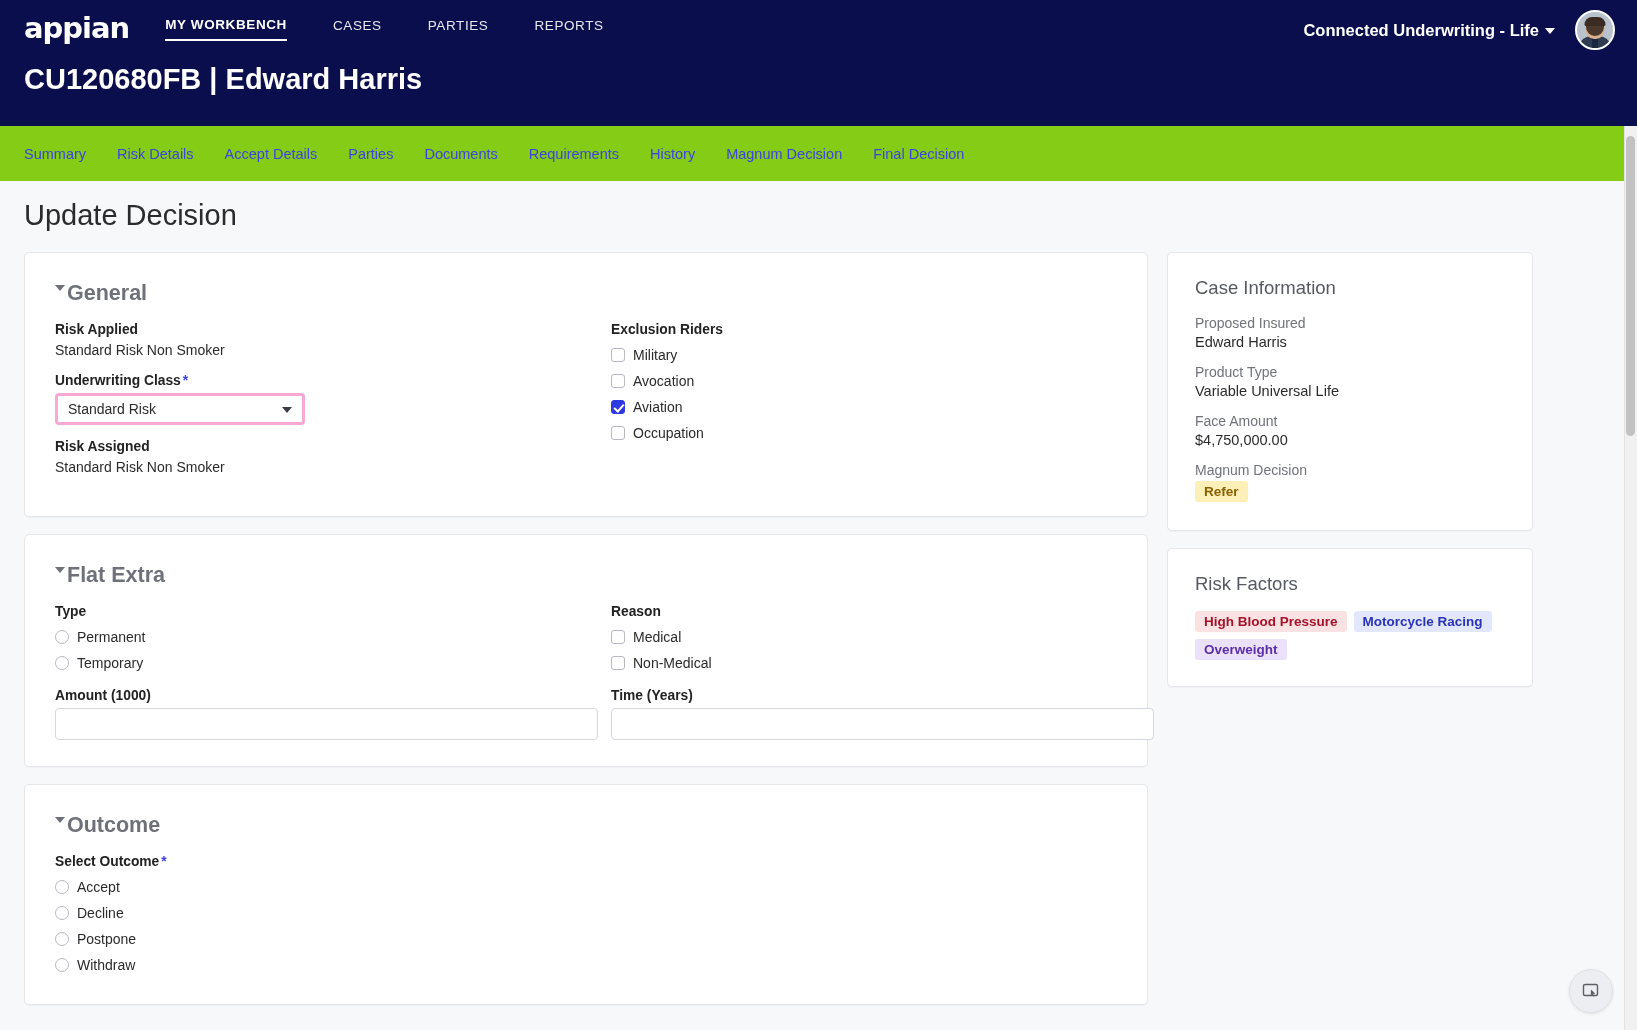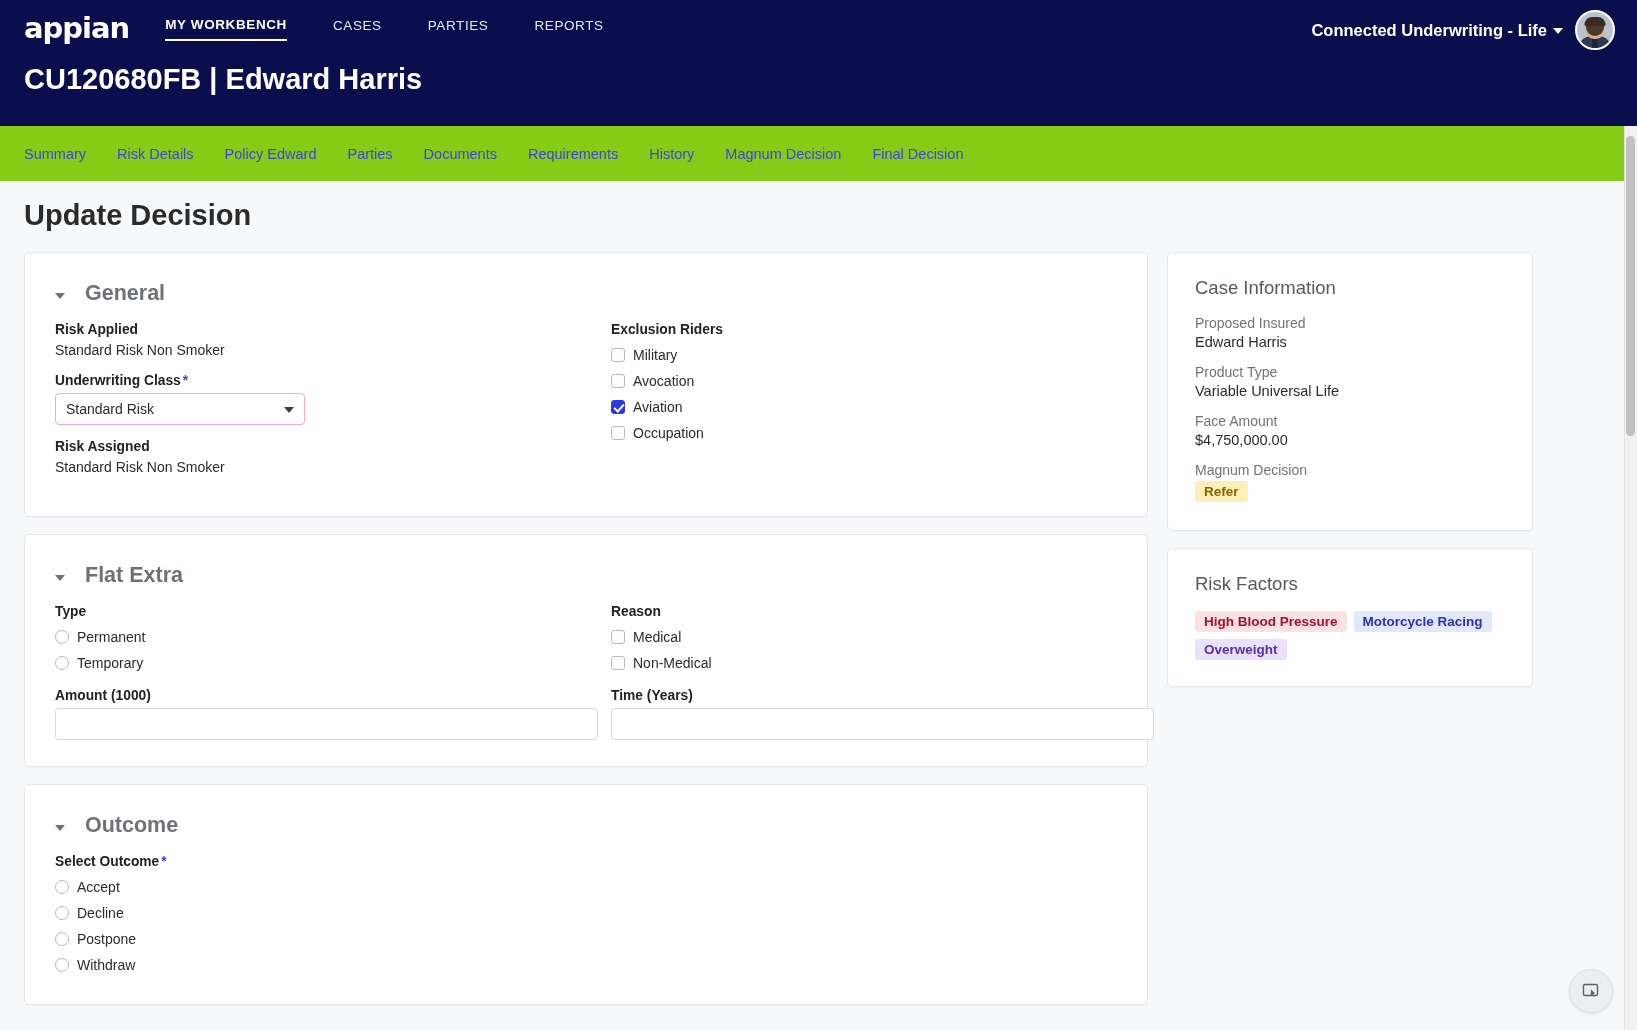--- a/index.html
+++ b/index.html
@@ -22,21 +22,21 @@
     font-family: "DejaVu Sans", sans-serif; margin-right: 36px; line-height: 1;
   }
   .navlinks { display: flex; align-items: center; gap: 46px; }
   .navlink {
     color: #ffffff; font-size: 13.5px; letter-spacing: .6px;
     padding-bottom: 7px; cursor: pointer; font-weight: 400; opacity: .9;
   }
   .navlink.active { font-weight: 700; border-bottom: 2.5px solid #fff; opacity: 1; }
   .topright {
     position: absolute; right: 22px; top: 10px;
-    display: flex; align-items: center; gap: 12px; margin-left: 20px;
+    display: flex; align-items: center; gap: 20px; margin-left: 20px;
   }
   .tenant { color: #fff; font-size: 16.5px; font-weight: 700; }
   .caret-down {
     display:inline-block; width:0; height:0; margin-left:6px;
     border-left:5px solid transparent; border-right:5px solid transparent;
     border-top:6px solid #fff; vertical-align: middle;
   }
   .avatar {
     width: 40px; height: 40px; border-radius: 50%;
     border: 2px solid #fff; overflow: hidden; background: #b9c3ce;
@@ -57,56 +57,56 @@
   }
 
   
   .tabbar {
     background: #84cc16; height: 55px; display: flex; align-items: center;
     padding: 0 24px; gap: 31px;
   }
   .tab { color: #3d43e0; font-size: 14.5px; cursor: pointer; white-space: nowrap; }
 
   
-  .page-title { font-size: 29px; color: #2b2b2b; padding: 18px 24px 20px 24px; font-weight: 700; }
+  .page-title { font-size: 29px; color: #2b2b2b; padding: 18px 24px 20px 24px; font-weight: 400; }
 
   
   .content { display: flex; gap: 19px; padding: 0 24px; align-items: flex-start; }
   .col-main { width: 1124px; flex: none; }
   .col-side { width: 366px; flex: none; }
 
   .card {
     background: #fff; border: 1px solid #e4e6ea; border-radius: 5px;
     margin-bottom: 17px; padding: 28px 30px 26px 30px;
     box-shadow: 0 1px 1px rgba(0,0,0,.03);
   }
 
   .sec-head {
-    display: flex; align-items: center; gap: 20px;
+    display: flex; gap: 2px;
     font-size: 21.5px; font-weight: 700; color: #6e7179; margin-bottom: 16px;
   }
   .chev {
     width: 0; height: 0; border-left: 5px solid transparent;
     border-right: 5px solid transparent; border-top: 6px solid #6e7179;
     margin-top: 4px;
   }
 
   .row2 { display: flex; }
   .col-left  { width: 556px; flex: none; }
   .col-right { flex: 1; }
 
   .flabel { font-size: 13.8px; font-weight: 700; color: #222; margin-bottom: 5px; }
   .fvalue { font-size: 14px; color: #2b2b2b; margin-bottom: 15px; }
   .req { color: #3d43e0; font-weight: 700; margin-left: 2px; }
 
   .fields-inline { display: flex; gap: 35px; margin-bottom: 14px; }
   .field-block { width: 250px; }
 
   .select {
-    position: relative; height: 32px; border: 1px solid #f9a8d4; border-radius: 4px;
+    position: relative; height: 32px; border: 3px solid #f9a8d4; border-radius: 4px;
     background: #fff; display: flex; align-items: center; padding: 0 26px 0 10px;
     font-size: 14px; color: #2b2b2b; cursor: pointer;
   }
   .select .arrow {
     position: absolute; right: 10px; top: 50%; margin-top: -2px;
     width: 0; height: 0; border-left: 5px solid transparent;
     border-right: 5px solid transparent; border-top: 6px solid #3a3d45;
   }
 
   
@@ -204,21 +204,21 @@
         <div class="hair"></div>
       </div>
     </div>
 
     <div class="case-title">CU120680FB | Edward Harris</div>
   </div>
 
   <div class="tabbar">
     <div class="tab">Summary</div>
     <div class="tab">Risk Details</div>
-    <div class="tab">Policy Edward</div>
+    <div class="tab">Accept Details</div>
     <div class="tab">Parties</div>
     <div class="tab">Documents</div>
     <div class="tab">Requirements</div>
     <div class="tab">History</div>
     <div class="tab">Magnum Decision</div>
     <div class="tab">Final Decision</div>
   </div>
 
   <div class="page-title">Update Decision</div>
 

